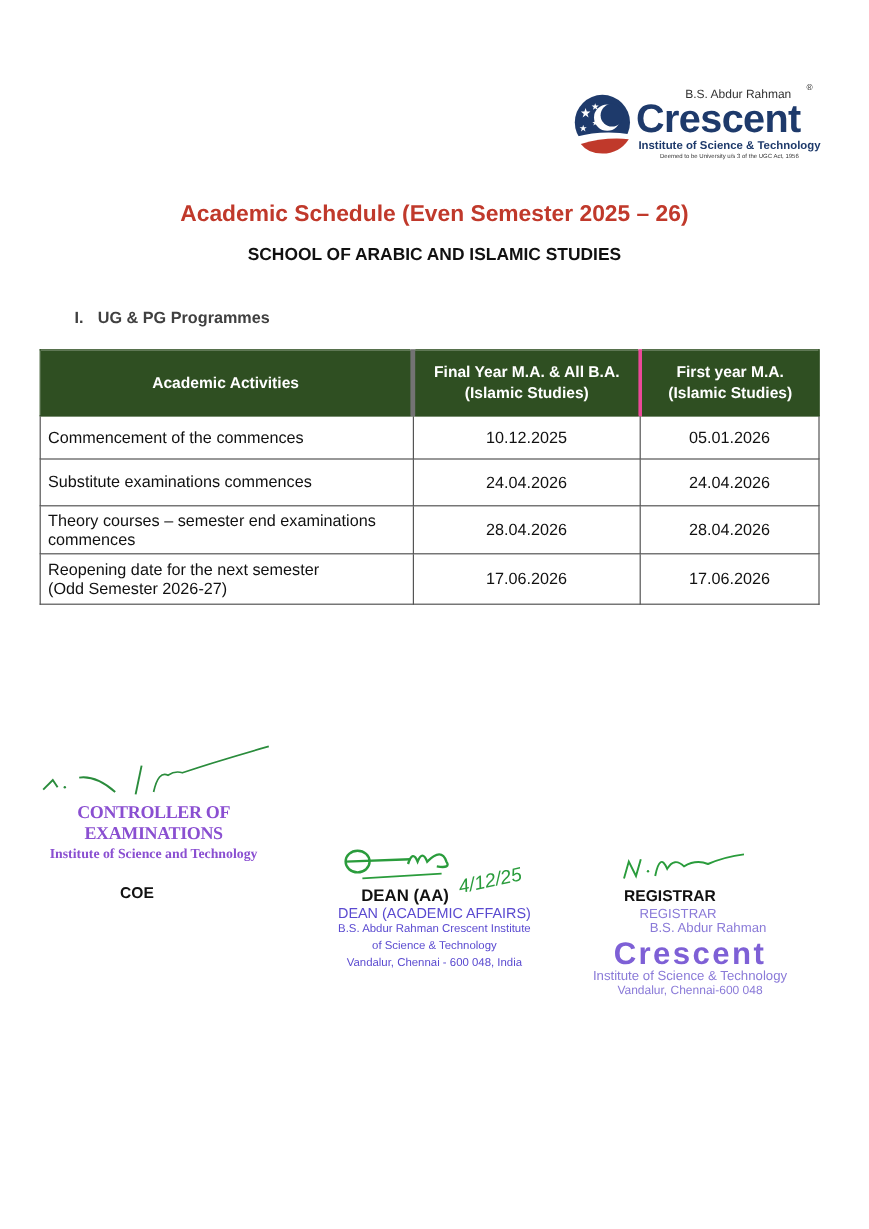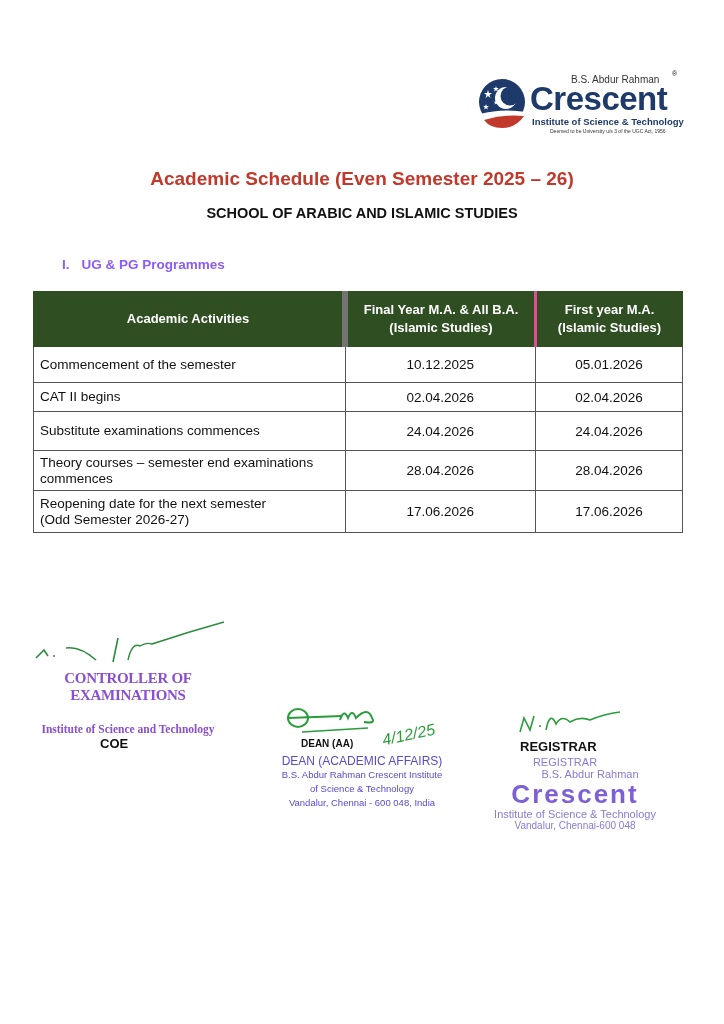--- a/index.html
+++ b/index.html
@@ -7,45 +7,45 @@
   .logo { position:absolute; left:476px; top:74px; width:210px; height:62px; }
   .logo-emblem { position:absolute; left:0; top:4px; width:52px; height:52px; }
   .logo-top { position:absolute; left:95px; top:0; font-size:10px; color:#333; }
   .logo-reg { position:absolute; left:196px; top:-4px; font-size:7px; color:#222; }
   .logo-name { position:absolute; left:54px; top:6px; font-size:33px; font-weight:bold; color:#1e3a6b; letter-spacing:-0.5px; }
   .logo-sub { position:absolute; left:56px; top:42px; font-size:9.5px; font-weight:bold; color:#1e3a6b; white-space:nowrap; }
   .logo-deemed { position:absolute; left:74px; top:54px; font-size:5px; color:#333; white-space:nowrap; }
 
   .title { position:absolute; left:0; width:724px; top:168px; text-align:center; font-size:19px; font-weight:bold; color:#c0392b; }
   .school { position:absolute; left:0; width:724px; top:205px; text-align:center; font-size:14.5px; font-weight:bold; color:#111; }
-  .section { position:absolute; left:62px; top:257px; font-size:13.5px; font-weight:bold; color:#8b5cf6; }
+  .section { position:absolute; left:62px; top:257px; font-size:13.5px; font-weight:bold; color:#404040; }
   .section .num { margin-right:12px; }
 
   table { position:absolute; left:33px; top:291px; width:650px; border-collapse:collapse; font-size:13.5px; }
   th { background:#2f4f22; color:#fff; font-weight:bold; font-size:13px; height:54px; border:1px solid #2f4f22; text-align:center; line-height:18px; padding:0 4px; }
   th.c0 { width:300px; }
-  th.c1 { width:178px; border-left:6px solid #737373; }
+  th.c1 { width:178px; border-left:4px solid #737373; }
   th.c2 { border-left:3px solid #ec4899; }
   td { border:1px solid #555; padding:3px 6px; vertical-align:middle; }
   td.act { text-align:left; line-height:16px; }
   td.date { text-align:center; }
   .logo svg, .sig svg { display:block; }
 
   .sig { position:absolute; }
   .stamp { color:#8a4fd1; font-weight:bold; text-align:center;font-family:Liberation Serif, serif; }
   .coe-block { left:18px; top:612px; width:220px; }
   .coe-stamp { position:absolute; top:58px; left:0; width:220px; line-height:17px; }
   .coe-stamp .l1 { font-size:15px; letter-spacing:-0.3px; }
   .coe-stamp .l2 { font-size:13px; }
-  .coe-stamp .l3 { font-size:11.5px;margin-top:17px; }
+  .coe-stamp .l3 { font-size:11.5px; }
   .coe-stamp .l4 { font-size:12px; }
   .coe-label { position:absolute; left:82px; top:124px; font-size:13px; font-weight:bold; color:#111; }
 
   .dean-block { left:272px; top:702px; width:180px; }
-  .dean-label { position:absolute; left:29px; top:36px; font-size:10px; font-weight:bold; color:#111; }
+  .dean-label { position:absolute; left:29px; top:36px; font-size:14px; font-weight:bold; color:#111; }
   .dean-date { position:absolute; left:110px; top:24px; font-size:16px; color:#2a9c3c; transform:rotate(-12deg); font-style:italic; }
   .dean-stamp { position:absolute; top:52px; left:0; width:180px; color:#5a4ad0; text-align:center; line-height:14px; }
   .dean-stamp .l1 { font-size:12px; }
   .dean-stamp .l2 { font-size:9.5px; }
 
   .reg-block { left:480px; top:702px; width:190px; }
   .reg-label { position:absolute; left:40px; top:37px; font-size:13px; font-weight:bold; color:#111; }
   .reg-stamp { position:absolute; top:54px; left:0; width:190px; color:#8a7ad8; text-align:center; line-height:12px; }
   .reg-stamp .l1 { font-size:11px; margin-left:-20px; }
   .reg-stamp .l2 { font-size:11px; margin-left:30px; }
@@ -86,28 +86,23 @@
 <table>
   <thead>
     <tr>
       <th class="c0"><span>Academic Activities</span></th>
       <th class="c1"><span>Final Year M.A. &amp; All B.A.</span><br><span>(Islamic Studies)</span></th>
       <th class="c2"><span>First year M.A.</span><br><span>(Islamic Studies)</span></th>
     </tr>
   </thead>
   <tbody>
     <tr style="height:36px">
-      <td class="act"><span>Commencement of the semester</span></td>
+      <td class="act"><span>Commencement of the commences</span></td>
       <td class="date">10.12.2025</td>
       <td class="date">05.01.2026</td>
-    </tr>
-    <tr style="height:29px">
-      <td class="act"><span>CAT II begins</span></td>
-      <td class="date">02.04.2026</td>
-      <td class="date">02.04.2026</td>
     </tr>
     <tr style="height:39px">
       <td class="act"><span>Substitute examinations commences</span></td>
       <td class="date">24.04.2026</td>
       <td class="date">24.04.2026</td>
     </tr>
     <tr style="height:40px">
       <td class="act"><span>Theory courses – semester end examinations</span><br><span>commences</span></td>
       <td class="date">28.04.2026</td>
       <td class="date">28.04.2026</td>

